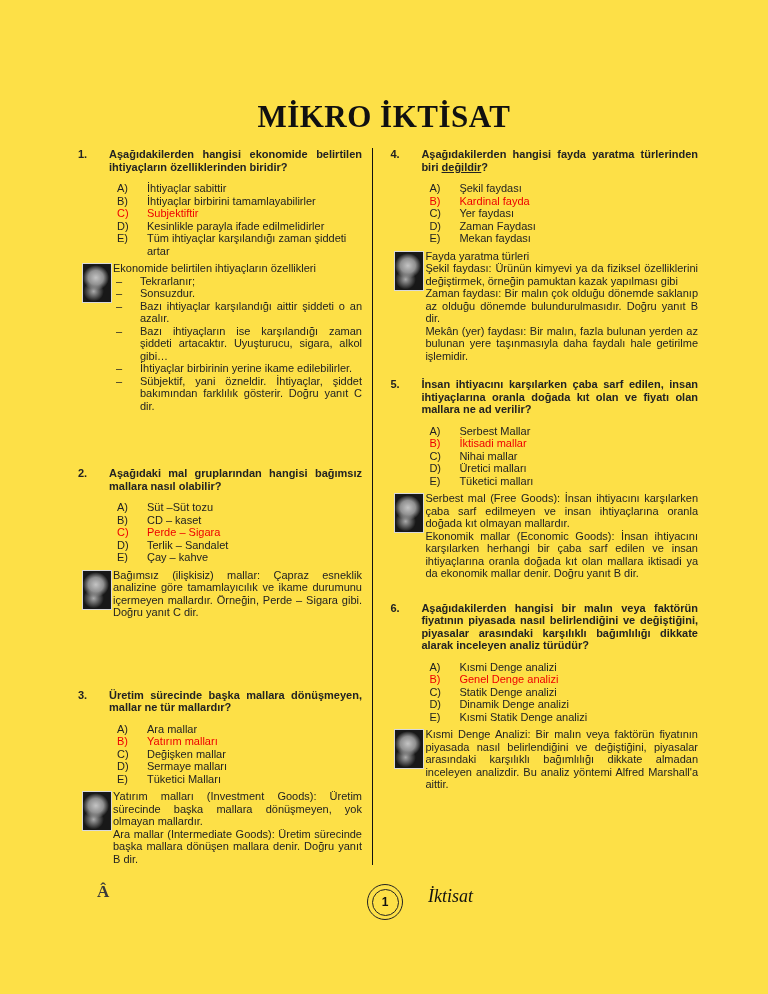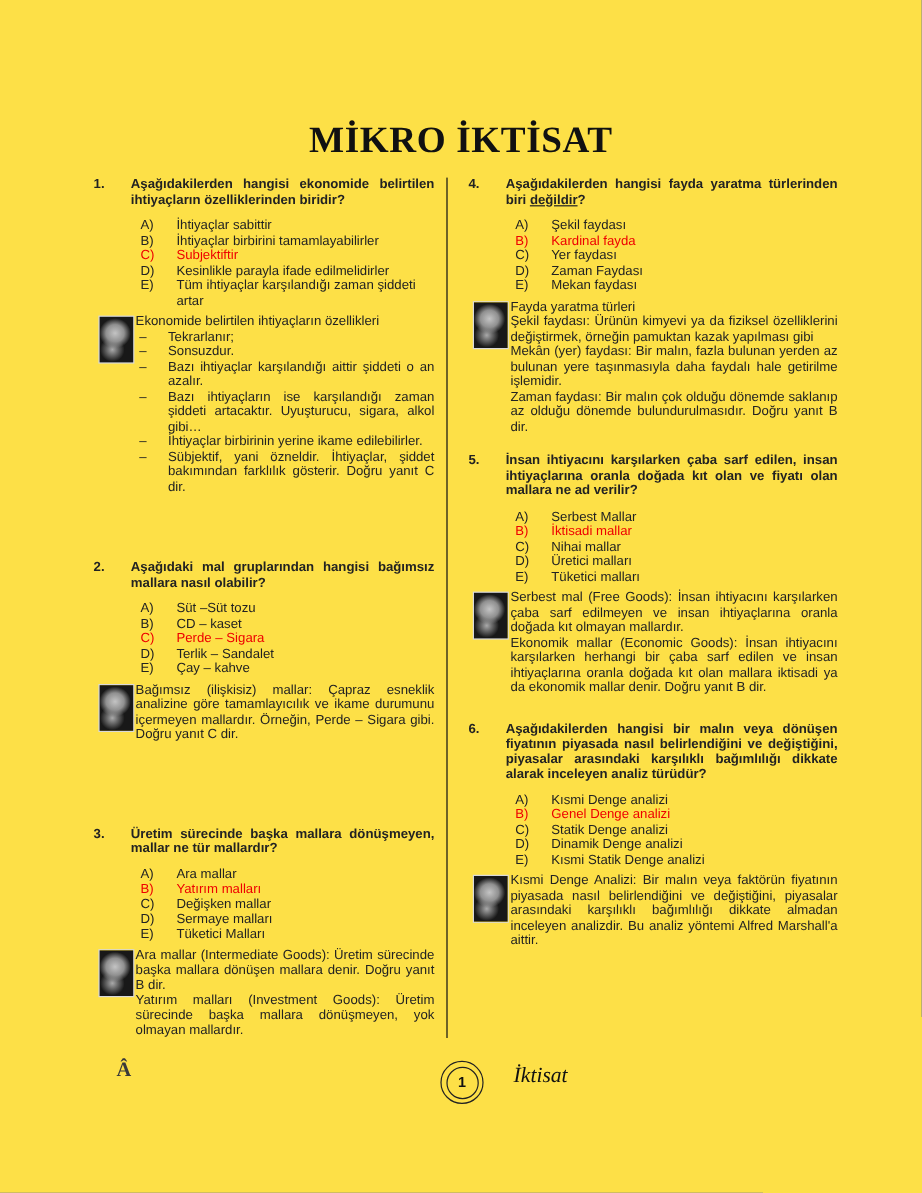--- a/index.html
+++ b/index.html
@@ -196,22 +196,22 @@
             <span class="opt-letter">D)</span>
             <span class="opt-text">Sermaye malları</span>
           </div>
           <div class="opt">
             <span class="opt-letter">E)</span>
             <span class="opt-text">Tüketici Malları</span>
           </div>
         </div>
         <div class="explain">
           <span class="photo-icon"></span>
+          <div class="exp-par">Yatırım malları (Investment Goods): Üretim sürecinde başka mallara dönüşmeyen, yok olmayan mallardır.</div>
           <div class="exp-par">Ara mallar (Intermediate Goods): Üretim sürecinde başka mallara dönüşen mallara denir. Doğru yanıt B dir.</div>
-          <div class="exp-par">Yatırım malları (Investment Goods): Üretim sürecinde başka mallara dönüşmeyen, yok olmayan mallardır.</div>
         </div>
       </div>
 
     </div>
 
     <div class="divider"></div>
 
     <div class="col-right">
 
       <div class="q">
@@ -238,22 +238,22 @@
           </div>
           <div class="opt">
             <span class="opt-letter">E)</span>
             <span class="opt-text">Mekan faydası</span>
           </div>
         </div>
         <div class="explain">
           <span class="photo-icon"></span>
           <div class="exp-intro">Fayda yaratma türleri</div>
           <div class="exp-par">Şekil faydası: Ürünün kimyevi ya da fiziksel özelliklerini değiştirmek, örneğin pamuktan kazak yapılması gibi</div>
+          <div class="exp-par">Zaman faydası: Bir malın çok olduğu dönemde saklanıp az olduğu dönemde bulundurulmasıdır. Doğru yanıt B dir.</div>
           <div class="exp-par">Mekân (yer) faydası: Bir malın, fazla bulunan yerden az bulunan yere taşınmasıyla daha faydalı hale getirilme işlemidir.</div>
-          <div class="exp-par">Zaman faydası: Bir malın çok olduğu dönemde saklanıp az olduğu dönemde bulundurulmasıdır. Doğru yanıt B dir.</div>
         </div>
       </div>
 
       <div class="q q5">
         <div class="q-head">
           <span class="q-num">5.</span>
           <span class="q-text">İnsan ihtiyacını karşılarken çaba sarf edilen, insan ihtiyaçlarına oranla doğada kıt olan ve fiyatı olan mallara ne ad verilir?</span>
         </div>
         <div class="options">
           <div class="opt">
@@ -280,21 +280,21 @@
         <div class="explain">
           <span class="photo-icon"></span>
           <div class="exp-par">Serbest mal (Free Goods): İnsan ihtiyacını karşılarken çaba sarf edilmeyen ve insan ihtiyaçlarına oranla doğada kıt olmayan mallardır.</div>
           <div class="exp-par">Ekonomik mallar (Economic Goods): İnsan ihtiyacını karşılarken herhangi bir çaba sarf edilen ve insan ihtiyaçlarına oranla doğada kıt olan mallara iktisadi ya da ekonomik mallar denir. Doğru yanıt B dir.</div>
         </div>
       </div>
 
       <div class="q q6">
         <div class="q-head">
           <span class="q-num">6.</span>
-          <span class="q-text">Aşağıdakilerden hangisi bir malın veya dönüşen fiyatının piyasada nasıl belirlendiğini ve değiştiğini, piyasalar arasındaki karşılıklı bağımlılığı dikkate alarak inceleyen analiz türüdür?</span>
+          <span class="q-text">Aşağıdakilerden hangisi bir malın veya faktörün fiyatının piyasada nasıl belirlendiğini ve değiştiğini, piyasalar arasındaki karşılıklı bağımlılığı dikkate alarak inceleyen analiz türüdür?</span>
         </div>
         <div class="options">
           <div class="opt">
             <span class="opt-letter">A)</span>
             <span class="opt-text">Kısmi Denge analizi</span>
           </div>
           <div class="opt correct">
             <span class="opt-letter">B)</span>
             <span class="opt-text">Genel Denge analizi</span>
           </div>

